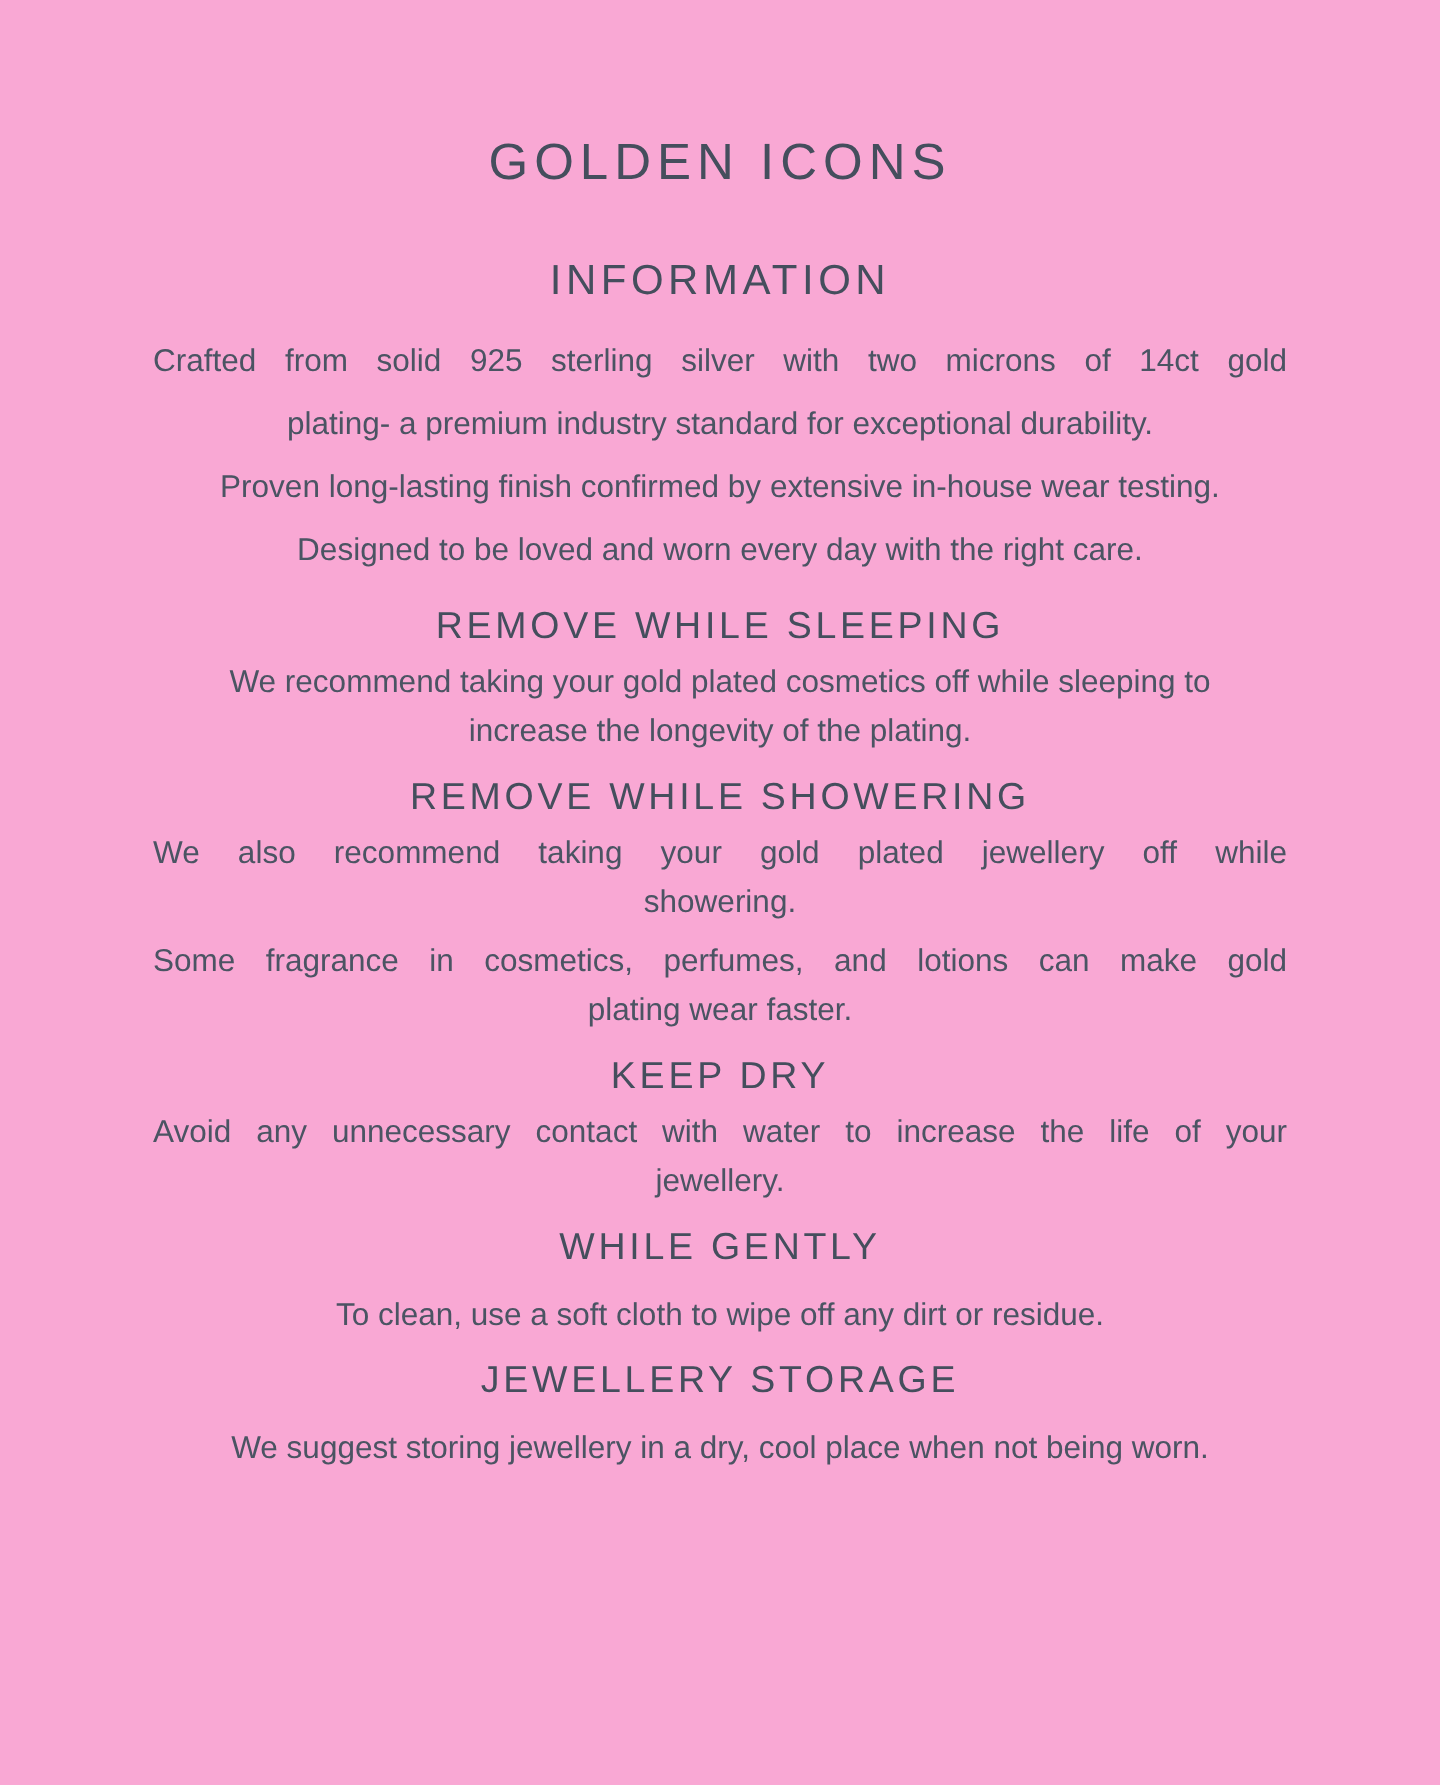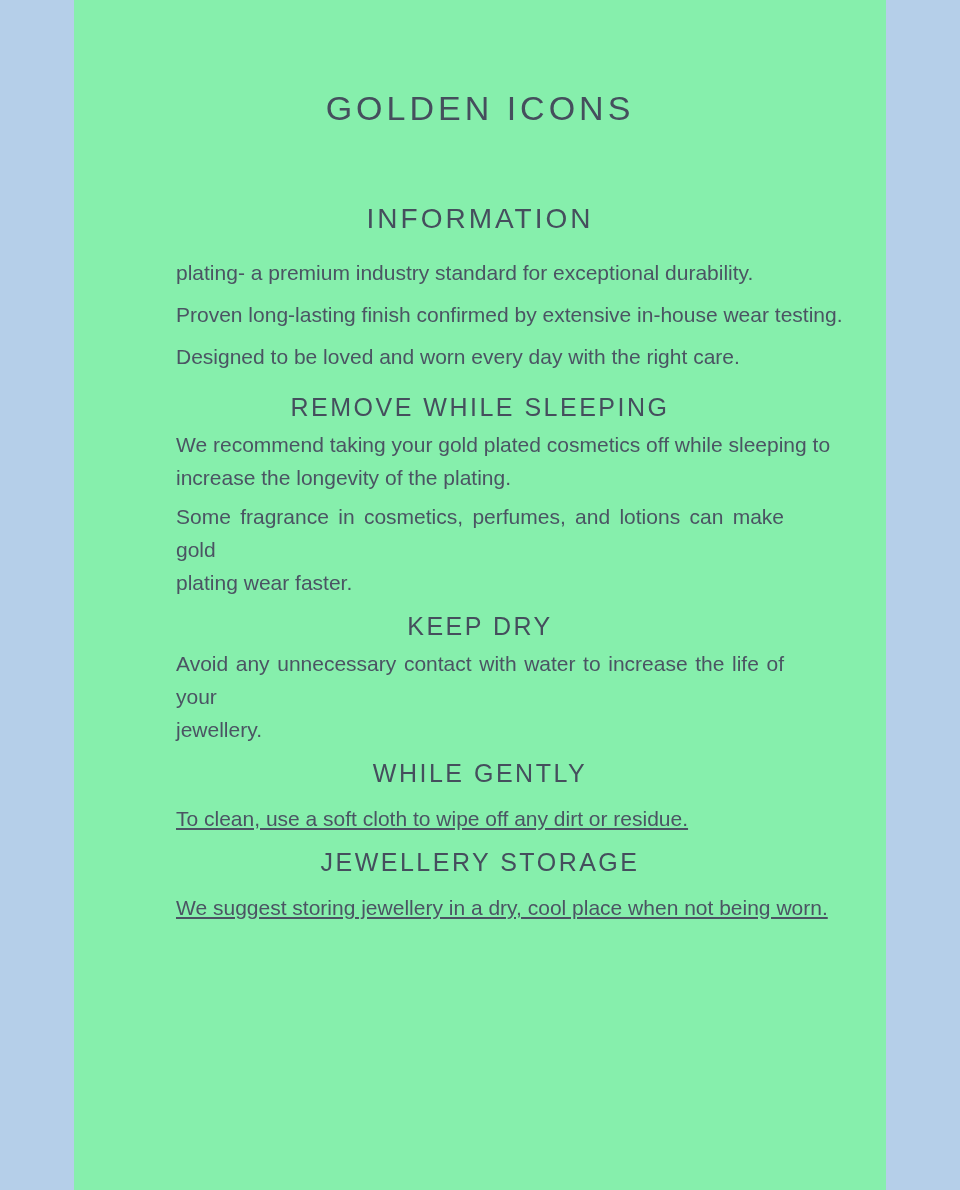--- a/index.html
+++ b/index.html
@@ -2,105 +2,112 @@
 <html><head>
 <meta charset="utf-8">
 <style>
   html, body {
     margin: 0;
     padding: 0;
     background: #b5cfe9;
   }
   .page {
     box-sizing: border-box;
-    width: 812px;
+    width: 960px;
     height: 1190px;
     margin: 0 auto;
     padding: 88px 102px 60px;
-    background: #86efac;
+    background: #f9a8d4;
     font-family: "Liberation Sans", sans-serif;
     color: #4b5463;
     overflow: hidden;
   }
   h1, h2, h3 {
     margin: 0;
     font-weight: 400;
     text-align: center;
     color: #454e5d;
   }
   h1.page-title {
     font-size: 34px;
     line-height: 40px;
     letter-spacing: 4px;
   }
   h2.section-heading {
     font-size: 28px;
     line-height: 34px;
     letter-spacing: 3px;
   }
-  h2.information-heading { margin-top: 74px; }
+  h2.information-heading { margin-top: 42px; }
   h2.care-heading { margin-top: 32px; }
   h3.sub-heading {
     font-size: 25px;
     line-height: 30px;
     letter-spacing: 2.5px;
     margin-top: 12px;
   }
   .sub-section:first-of-type h3.sub-heading { margin-top: 14px; text-align: center; }
   .para {
     font-size: 21px;
   }
   .para .line {
-    text-align: left;
+    text-align: center;
     white-space: nowrap;
   }
   .para .line[data-align="justify"] {
     white-space: normal;
     text-align: justify;
     text-align-last: justify;
   }
   .info-para {
     margin-top: 16px;
     line-height: 42px;
   }
   .sub-para {
     margin-top: 6px;
     line-height: 33px;
   }
   .sub-para.single {
     margin-top: 14px;
-    text-decoration: underline;
   }
 </style>
 </head>
 <body>
 
 <div class="page">
 
   <h1 class="page-title">GOLDEN ICONS</h1>
 
   <section>
     <h2 class="section-heading information-heading">INFORMATION</h2>
     <div class="para info-para">
+      <div class="line" data-align="justify">Crafted from solid 925 sterling silver with two microns of 14ct gold</div>
       <div class="line" data-align="center">plating- a premium industry standard for exceptional durability.</div>
       <div class="line" data-align="center">Proven long-lasting finish confirmed by extensive in-house wear testing.</div>
       <div class="line" data-align="center">Designed to be loved and worn every day with the right care.</div>
     </div>
   </section>
 
   <section>
 
     <div class="sub-section">
       <h3 class="sub-heading">REMOVE WHILE SLEEPING</h3>
       <div class="para sub-para">
         <div class="line" data-align="center">We recommend taking your gold plated cosmetics off while sleeping to</div>
         <div class="line" data-align="center">increase the longevity of the plating.</div>
       </div>
     </div>
 
+    <div class="sub-section">
+      <h3 class="sub-heading">REMOVE WHILE SHOWERING</h3>
+      <div class="para sub-para">
+        <div class="line" data-align="justify">We also recommend taking your gold plated jewellery off while</div>
+        <div class="line" data-align="center">showering.</div>
+      </div>
+    </div>
 
     <div class="sub-section">
       <div class="para sub-para">
         <div class="line" data-align="justify">Some fragrance in cosmetics, perfumes, and lotions can make gold</div>
         <div class="line" data-align="center">plating wear faster.</div>
       </div>
     </div>
 
     <div class="sub-section">
       <h3 class="sub-heading">KEEP DRY</h3>

